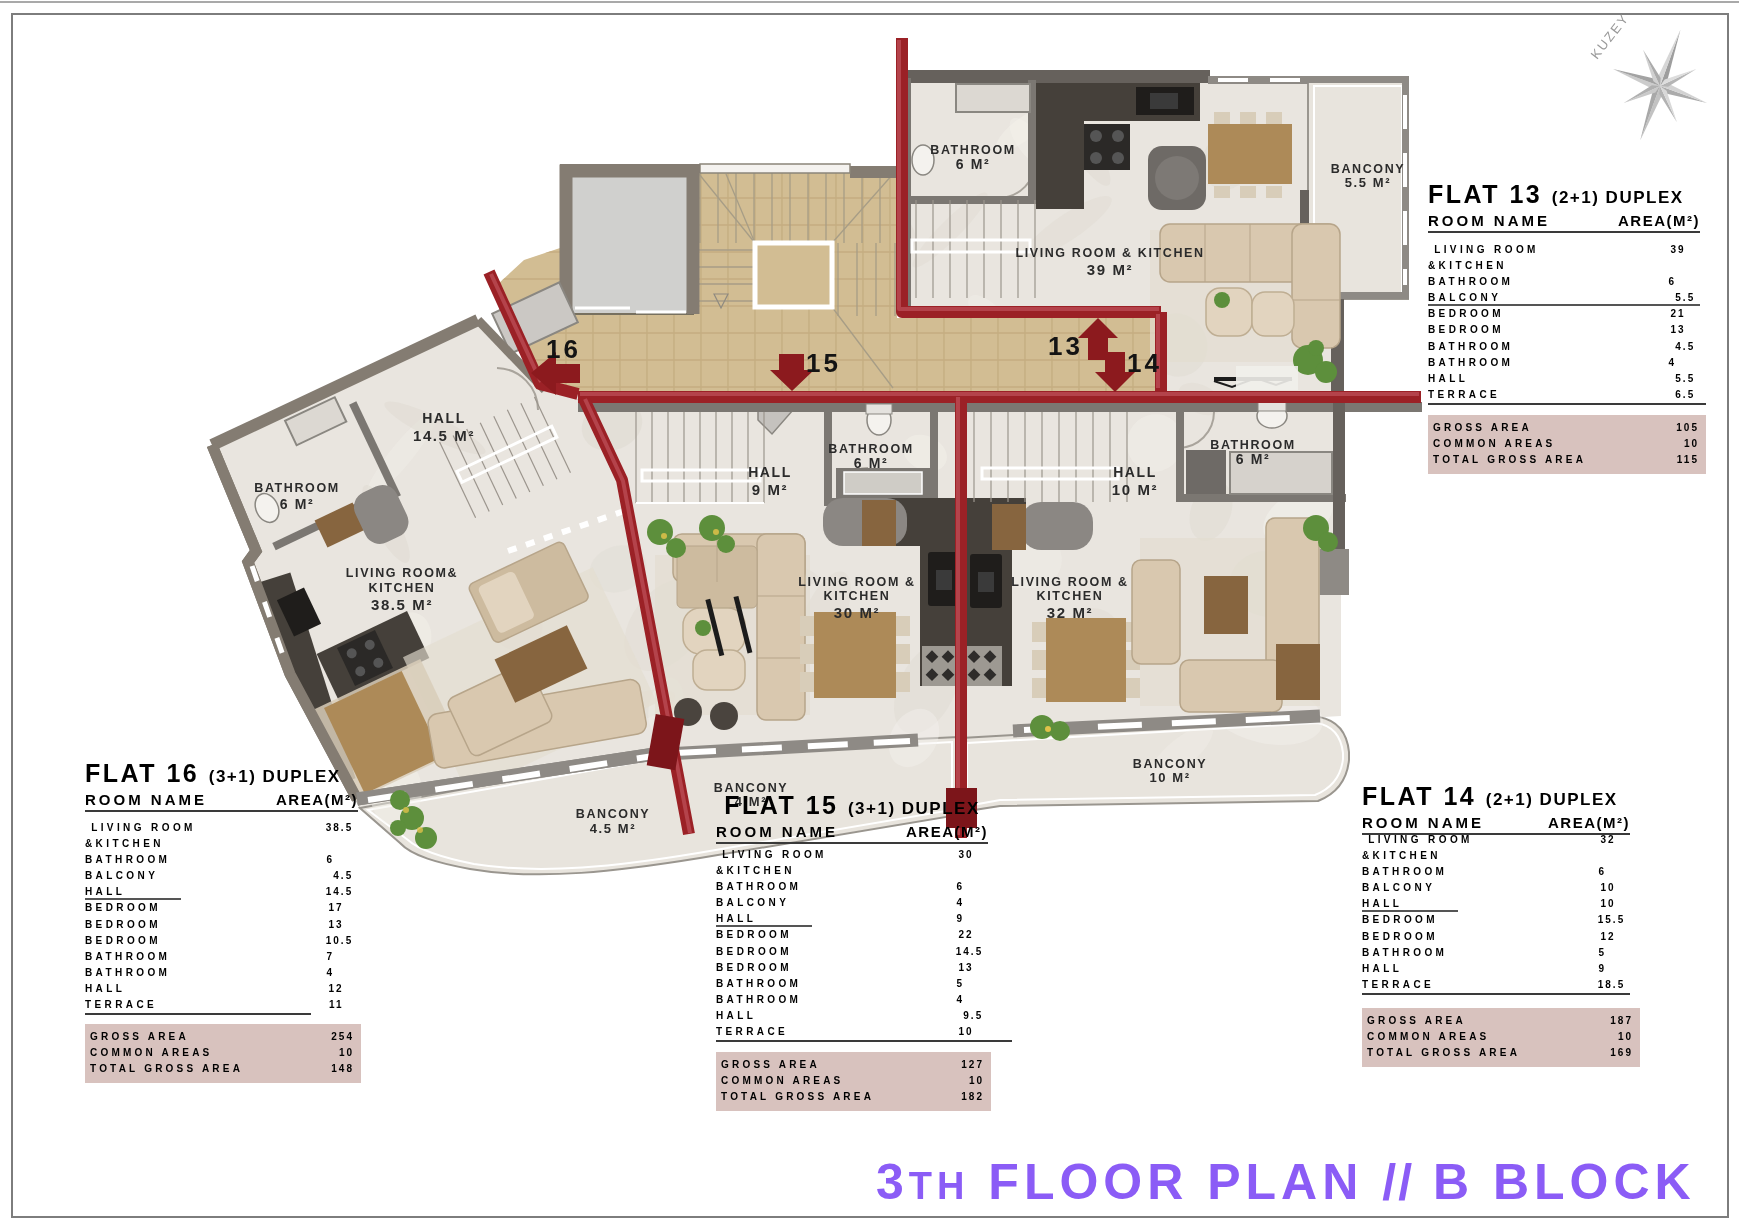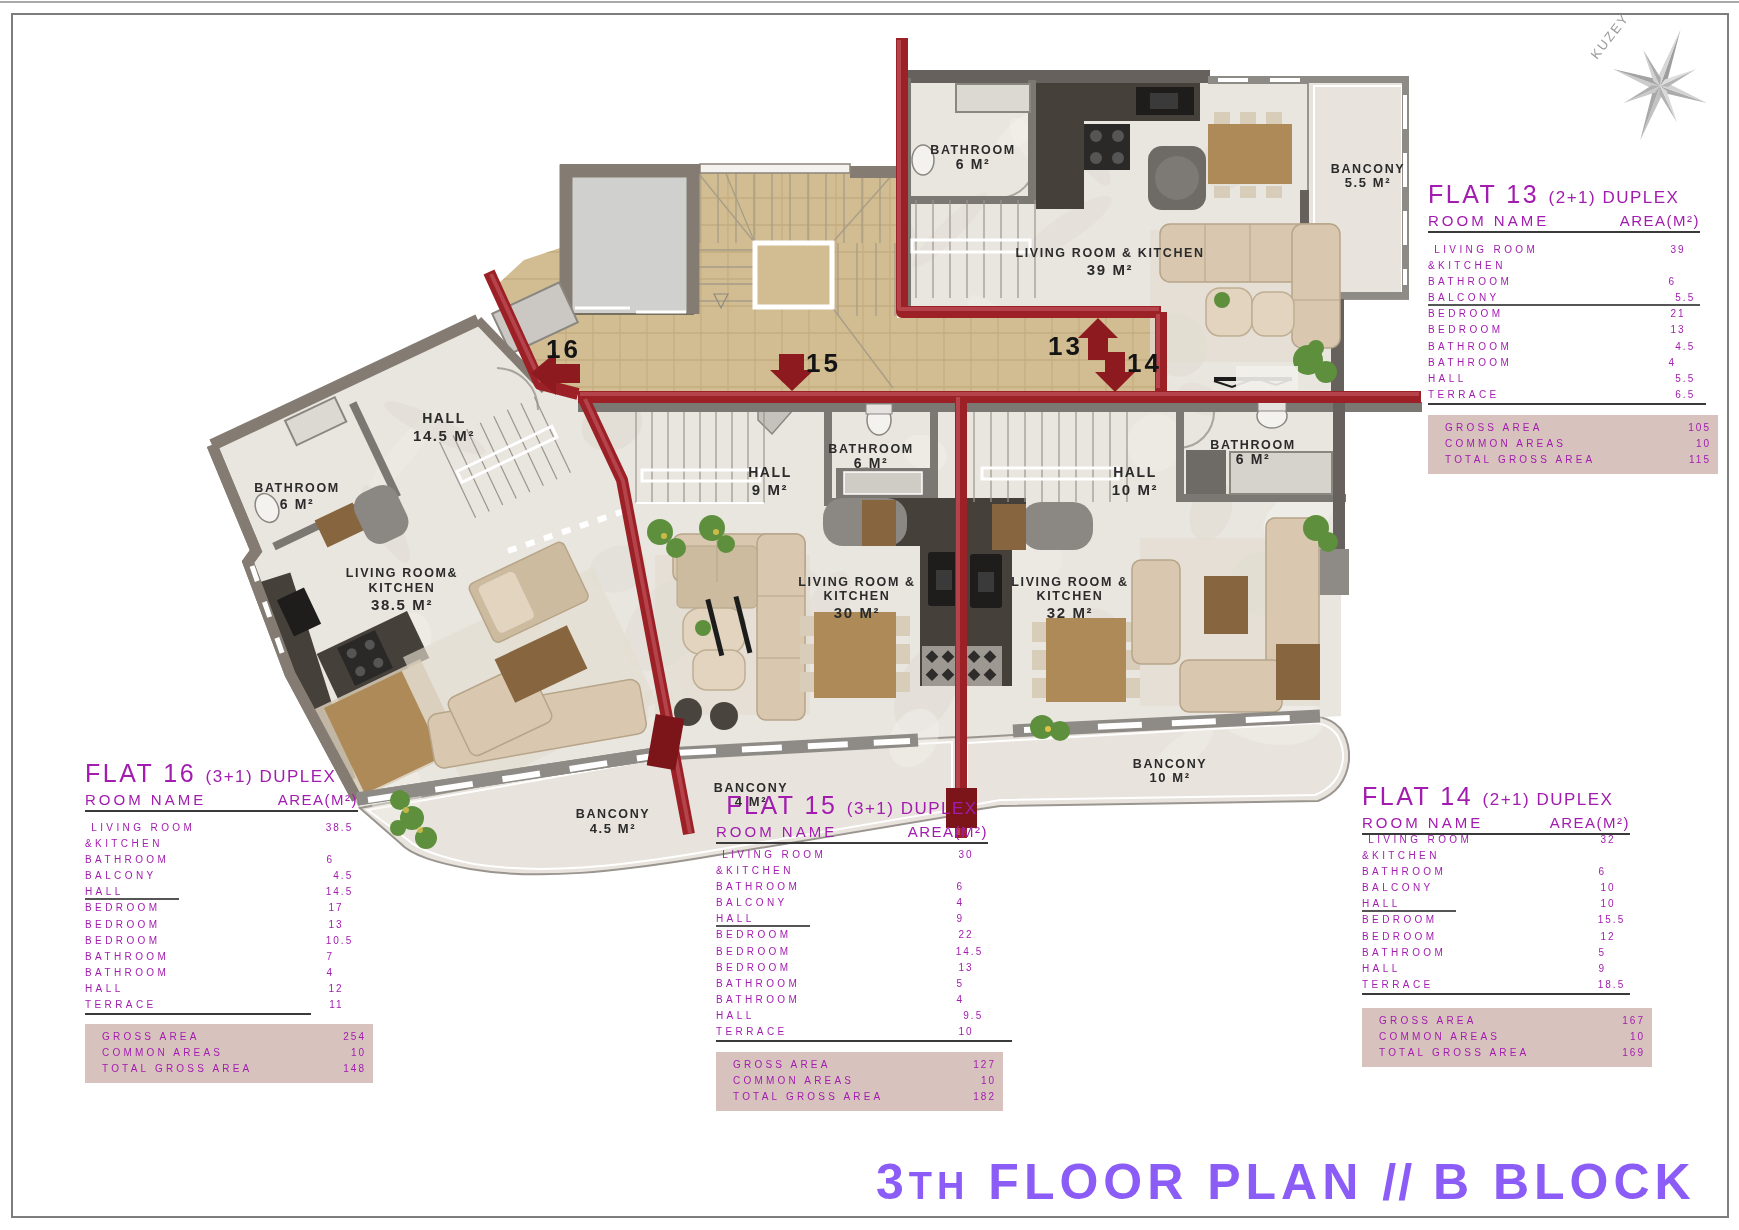--- a/index.html
+++ b/index.html
@@ -1,29 +1,29 @@
 <!DOCTYPE html>
 <html><head>
 <meta charset="utf-8">
 <style>
 html,body{margin:0;padding:0;background:#fff;}
 body{width:1739px;height:1230px;position:relative;overflow:hidden;font-family:"Liberation Sans",sans-serif;}
 #topline{position:absolute;left:0;top:1px;width:1739px;height:2px;background:#a9a9a9;}
 #frame{position:absolute;left:11px;top:13px;width:1714px;height:1201px;border:2px solid #7d7d7d;}
-.tbl{position:absolute;font-weight:normal;color:#a21caf;white-space:nowrap;}
+.tbl{position:absolute;font-weight:bold;color:#000000;white-space:nowrap;}
 .tt{font-size:25px;letter-spacing:2.5px;line-height:23px;}
 .tt small{font-size:17px;letter-spacing:1.5px;}
 .hd{display:flex;justify-content:space-between;font-size:15px;letter-spacing:3px;margin-top:3px;}
 .hd .a{letter-spacing:1.5px;}
 .rule{border-top:2px solid #3a3a3a;margin-top:2px;}
 .rows{margin-top:12px;}
 .row{display:flex;justify-content:space-between;font-size:10px;letter-spacing:3.4px;height:16.1px;line-height:16.1px;}
 .row .v{letter-spacing:2px;}
 .mr{border-top:2px solid #3a3a3a;}
-.pink{background:#d8c2be;padding:5px 7px 6px 17px;}
+.pink{background:#d8c2be;padding:5px 7px 6px 5px;}
 .pink .row{letter-spacing:3.2px;}
 #title{position:absolute;left:876px;top:1153px;font-weight:bold;color:#8b5cf6;font-size:50px;letter-spacing:5px;white-space:nowrap;}
 #title .th{font-size:38px;}
 </style>
 </head>
 <body>
 <div id="topline"></div>
 <div id="frame"></div>
 
 <svg id="plan" xmlns="http://www.w3.org/2000/svg" width="1739" height="1230" viewBox="0 0 1739 1230" style="position:absolute;left:0;top:0">
@@ -744,21 +744,21 @@
       </div>
     <div class="row">
         <span>TERRACE</span>
         <span class="v">18.5&nbsp;</span>
       </div>
   </div>
   <div class="mr" style="width:268px;"></div>
   <div class="pink" style="margin-top:13px;width:266px;">
     <div class="row">
         <span>GROSS AREA</span>
-        <span class="v">167</span>
+        <span class="v">187</span>
       </div>
     <div class="row">
         <span>COMMON AREAS</span>
         <span class="v">10</span>
       </div>
     <div class="row">
         <span>TOTAL GROSS AREA</span>
         <span class="v">169</span>
       </div>
   </div>

